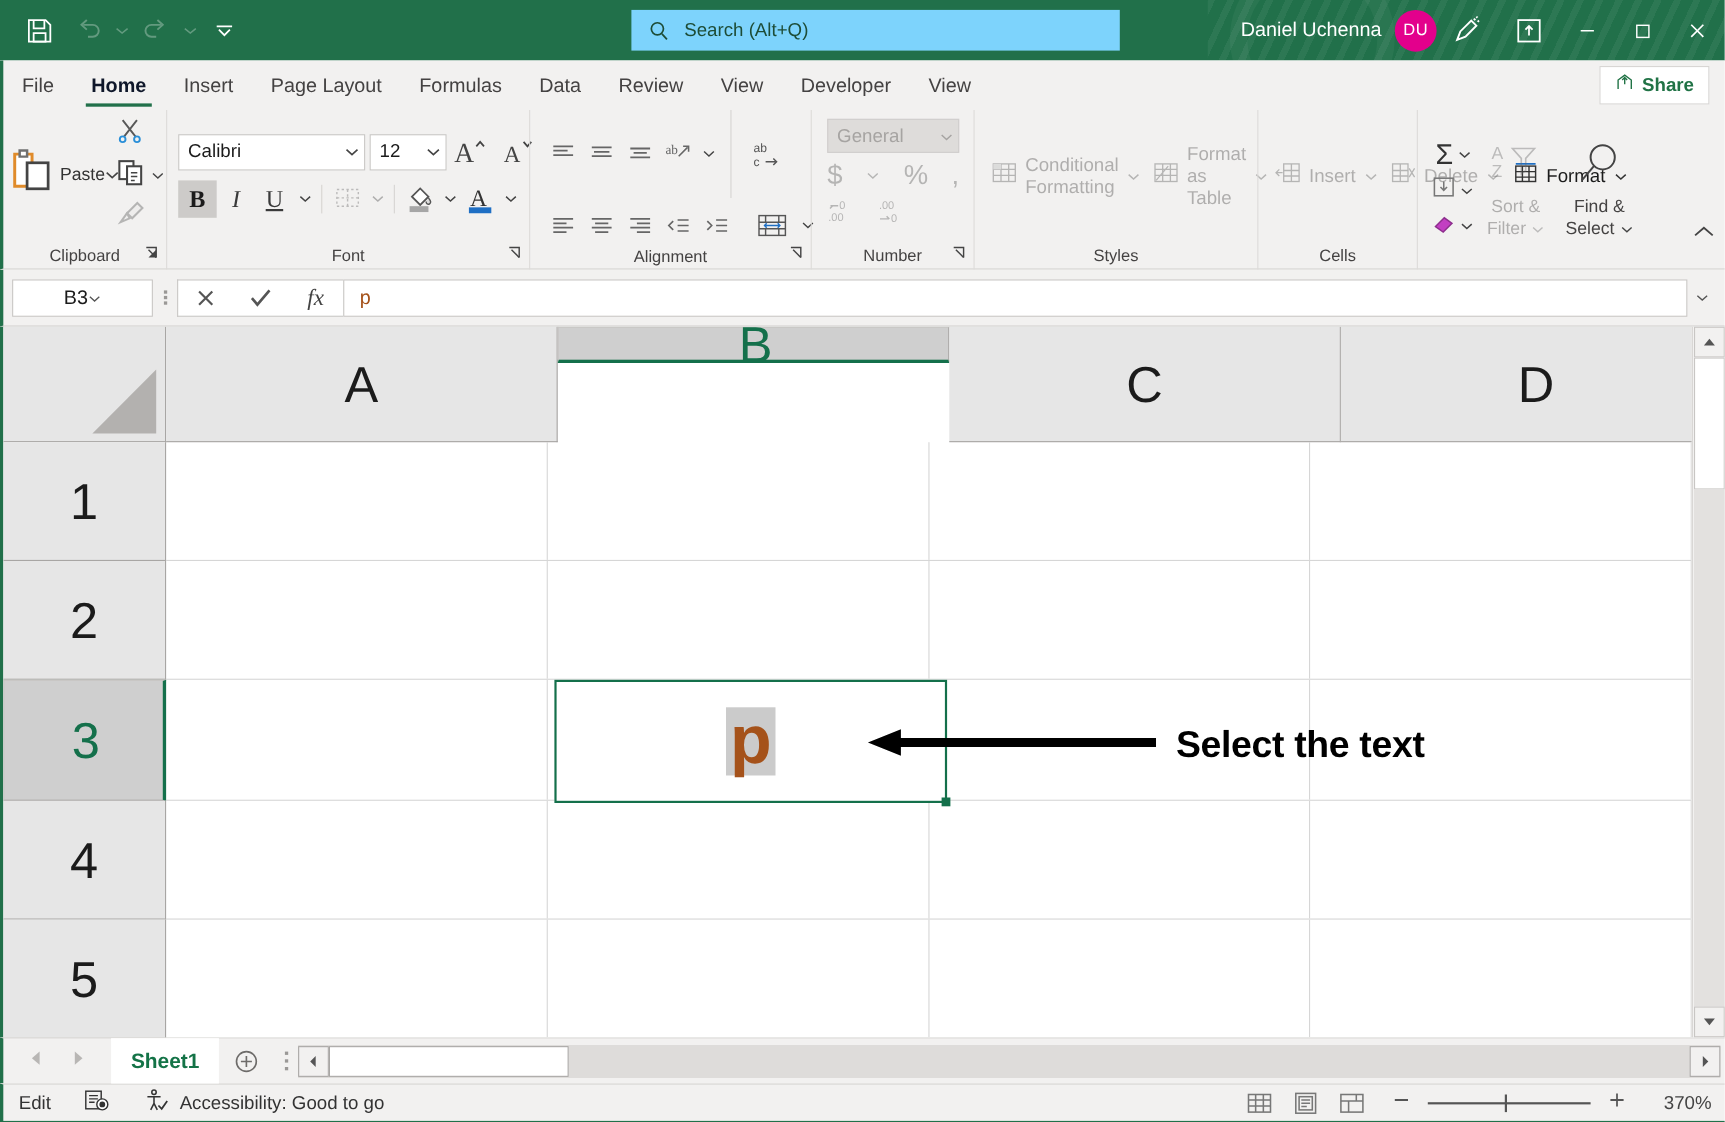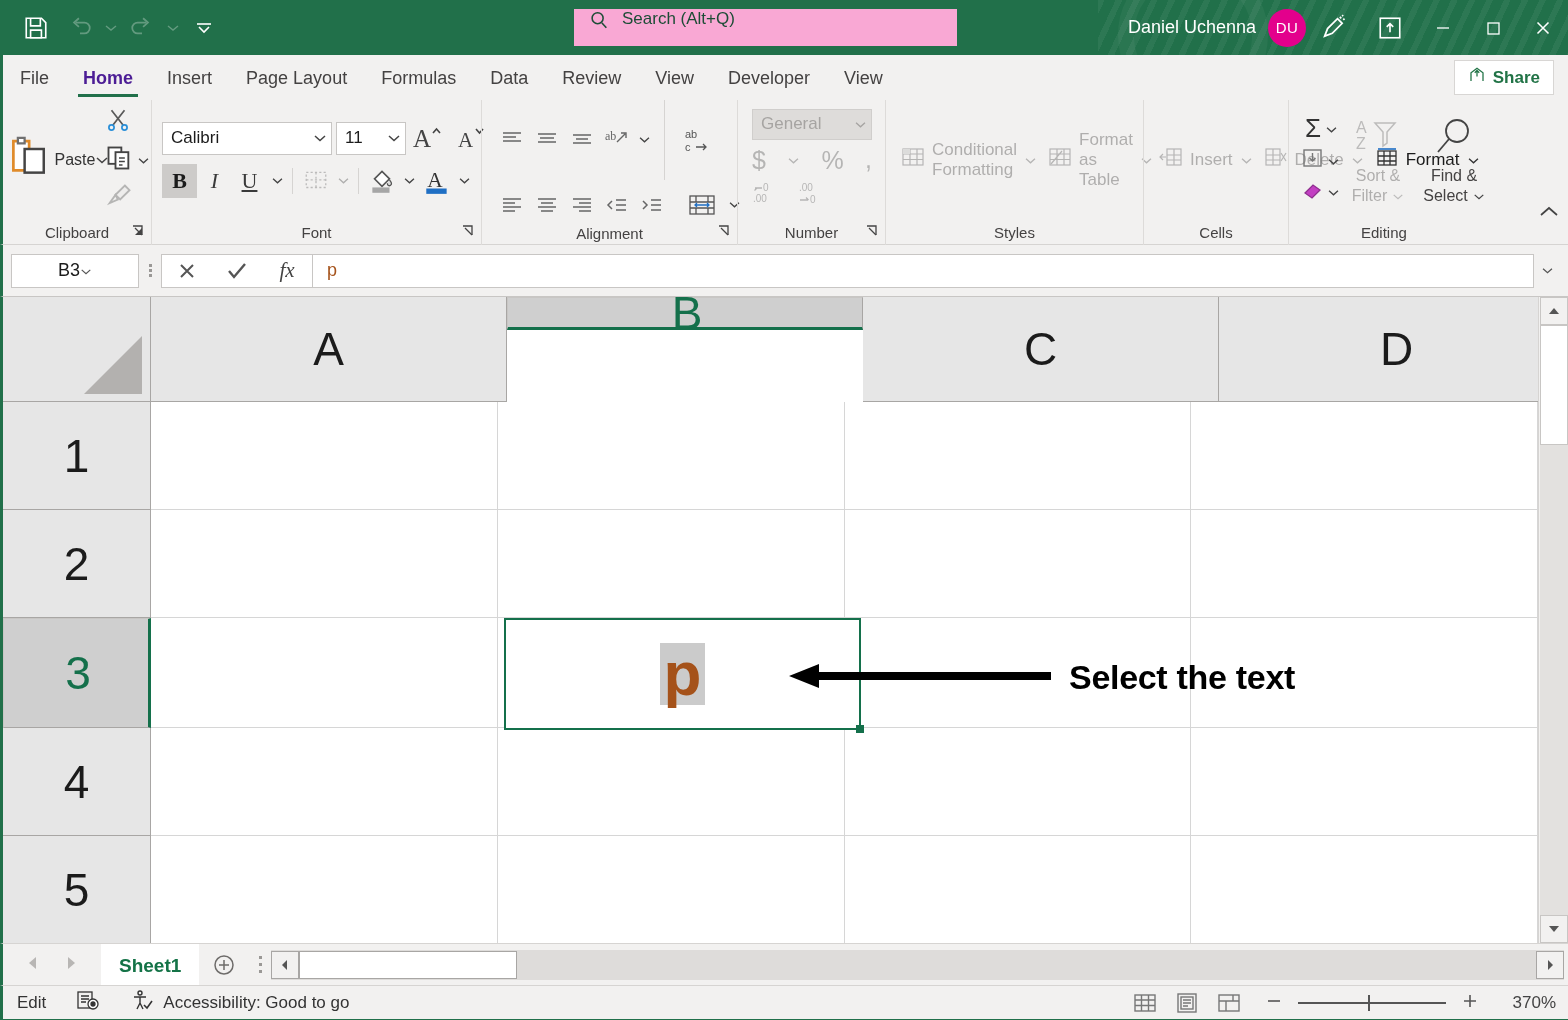--- a/index.html
+++ b/index.html
@@ -30,22 +30,22 @@
     width:44px;height:40px;display:flex;align-items:center;justify-content:center;
     position:relative;z-index:3;
   }
   .qat-btn svg{display:block;}
   .qat-caret{ width:18px;height:40px;display:flex;align-items:center;justify-content:center;position:relative;z-index:3;}
   .tb-title{
     position:absolute;left:0;right:0;text-align:center;color:#fff;font-size:19px;
     letter-spacing:.2px; z-index:2; pointer-events:none;
   }
   .search-wrap{
-    position:absolute;left:574px;top:9px;width:383px;height:37px;
-    background:#f9a8d4;display:flex;align-items:flex-start;padding-left:14px;z-index:3;
+    position:absolute;left:574px;top:9px;width:444px;height:37px;
+    background:#7dd3fc;display:flex;align-items:center;padding-left:14px;z-index:3;
   }
   .search-wrap .si{margin-right:12px;display:flex;}
   .search-input{
     border:0;background:transparent;outline:none;font-family:inherit;font-size:17px;
     color:#1d4c36;width:330px;
   }
   .search-input::placeholder{color:#1d4c36;opacity:1;}
   .tb-right{
     position:absolute;right:0;top:0;height:55px;display:flex;align-items:center;z-index:3;
   }
@@ -59,21 +59,21 @@
 
   
   .ribbon-tabs{
     height:45px;background:#f2f1f0;display:flex;align-items:flex-end;
     border-left:3px solid #21704a;position:relative;
   }
   .tab{
     padding:0 17px;height:44px;display:flex;align-items:center;justify-content:center;
     font-size:18px;color:#444242;position:relative;
   }
-  .tab.active{color:#4c1d95;font-weight:bold;}
+  .tab.active{color:#0f172a;font-weight:bold;}
   .tab.active::after{
     content:"";position:absolute;left:12px;right:12px;bottom:3px;height:3px;background:#21704a;
   }
   .share-btn{
     position:absolute;right:14px;top:5px;height:35px;padding:0 13px;background:#fff;
     border:1px solid #d8d6d4;display:flex;align-items:center;gap:7px;
     color:#217346;font-size:17px;font-weight:bold;
   }
 
   
@@ -416,21 +416,21 @@
         <div class="row">
           <div class="sel fontname">
             <span>Calibri</span>
             <span>
               <svg width="14" height="9" viewBox="0 0 14 9" fill="none" stroke="#444" stroke-width="1.5">
                   <path d="M2 2l5 4.5L12 2"></path>
                 </svg>
             </span>
           </div>
           <div class="sel fontsize">
-            <span>11</span>
+            <span>12</span>
             <span>
               <svg width="14" height="9" viewBox="0 0 14 9" fill="none" stroke="#444" stroke-width="1.5">
                   <path d="M2 2l5 4.5L12 2"></path>
                 </svg>
             </span>
           </div>
           <div class="ibtn wide">
             <svg width="32" height="30" viewBox="0 0 32 30" fill="none">
               <text x="1" y="24" font-family="Liberation Serif, serif" font-size="25" fill="#444">A</text>
               <path d="M21 10l3.5-4 3.5 4" stroke="#444" stroke-width="1.6" fill="none"></path>
@@ -815,23 +815,20 @@
           <span class="ed-lbl" style="display:flex;align-items:center;gap:5px">
             <span>Select</span>
             <span>
               <svg width="12" height="8" viewBox="0 0 14 9" fill="none" stroke="#444" stroke-width="1.5">
                   <path d="M2 2l5 4.5L12 2"></path>
                 </svg>
             </span>
           </span>
         </div>
       </div>
-    </div>
-    <div class="rgroup-label" style="justify-content:flex-start;padding-left:72px">
-      <span>Editing</span>
     </div>
     <span class="collapse">
       <svg width="22" height="14" viewBox="0 0 22 14" fill="none" stroke="#444" stroke-width="1.7">
           <path d="M3 10l8-7 8 7"></path>
         </svg>
     </span>
   </div>
 </div>
 
 <div class="fbar">

